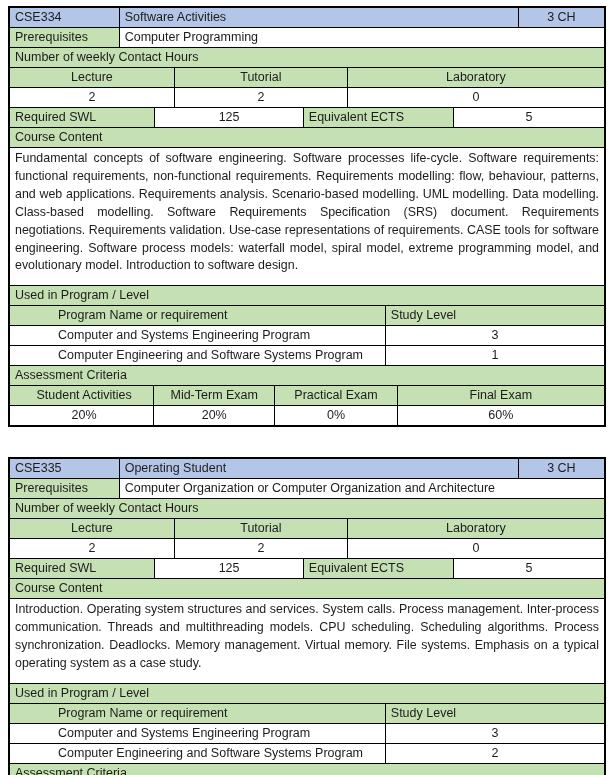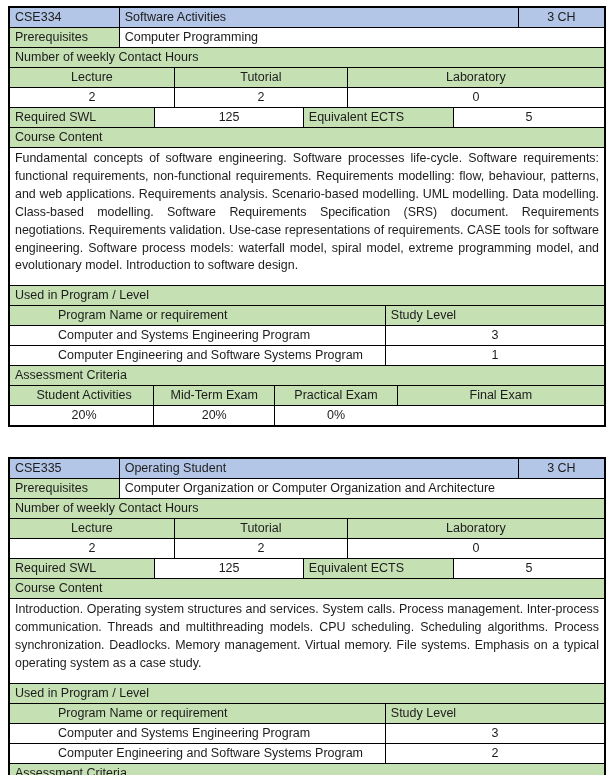--- a/index.html
+++ b/index.html
@@ -110,20 +110,21 @@
   <div class="row">
     <div class="cell green w-as1 center">Student Activities</div>
     <div class="cell green w-as2 center">Mid-Term Exam</div>
     <div class="cell green w-as3 center">Practical Exam</div>
     <div class="cell green w-as4 center">Final Exam</div>
   </div>
   <div class="row">
     <div class="cell w-as1 center">20%</div>
     <div class="cell w-as2 center">20%</div>
     <div class="cell w-as3 center">0%</div>
+    <div class="cell w-as4 center">60%</div>
   </div>
 </div>
 
 <div class="tbl tbl-2">
   <div class="row">
     <div class="cell blue w-code">CSE335</div>
     <div class="cell blue w-title">Operating Student</div>
     <div class="cell blue w-ch center">3 CH</div>
   </div>
   <div class="row">

